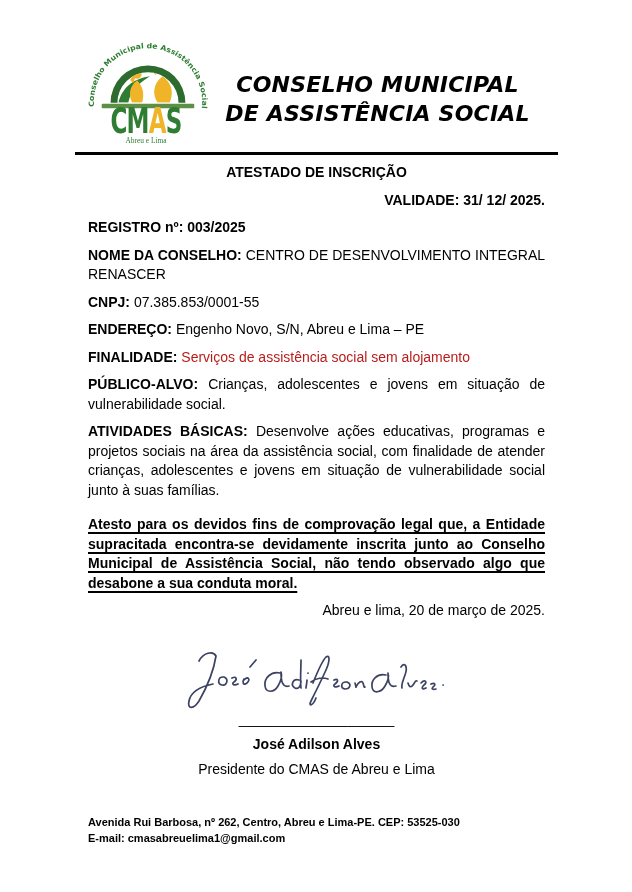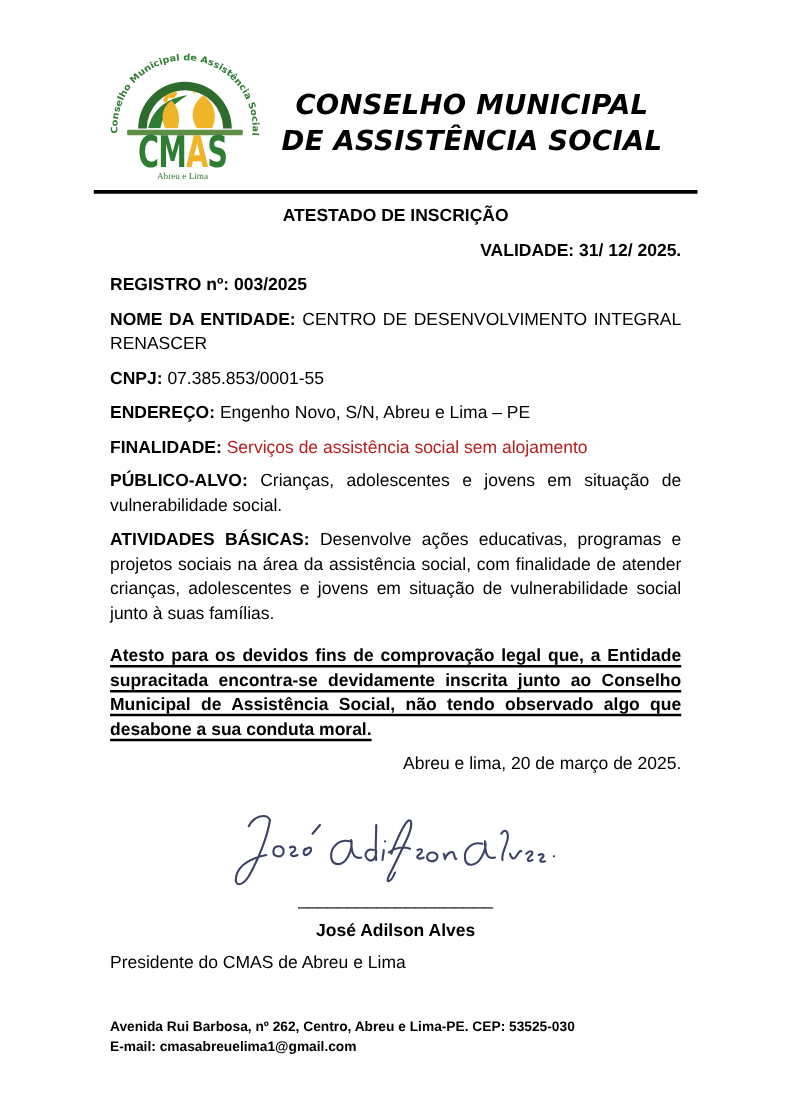--- a/index.html
+++ b/index.html
@@ -36,21 +36,21 @@
     text-decoration: underline;
     text-decoration-thickness: 1.5px;
     text-underline-offset: 3px;
   }
   .date-line { margin-top:6px;text-align:right; }
 
   .sig-block { text-align:center; margin-top:22px; }
   .sig-svg { display:block; margin:0 auto -10px auto; }
   .sig-line { font-size:14px; letter-spacing:0; text-align:center; margin-bottom:2px; }
   .sig-name { text-align:center; font-weight:bold; margin:8px 0 6px 0; }
-  .sig-role { margin:0; }
+  .sig-role { text-align:center; margin:0; }
 
   .footer { margin-top:34px; text-align:center; font-weight:bold; font-size:12.5px; line-height:16.5px; }
   .footer p { text-align:left; font-size:11px; line-height:16.5px; margin:0; font-weight:bold; }
 </style>
 </head>
 <body>
 
 <div class="page">
 
   <div class="header">
@@ -97,21 +97,21 @@
   </div>
 
   <hr class="rule">
 
   <p class="center b doc-title">ATESTADO DE INSCRIÇÃO</p>
 
   <p class="right b"><span>VALIDADE:</span> <span>31/ 12/ 2025.</span></p>
 
   <p class="b"><span>REGISTRO nº:</span> <span>003/2025</span></p>
 
-  <p><span class="b">NOME DA ENTIDADE:</span> <span>CENTRO DE DESENVOLVIMENTO INTEGRAL RENASCER</span></p>
+  <p><span class="b">NOME DA CONSELHO:</span> <span>CENTRO DE DESENVOLVIMENTO INTEGRAL RENASCER</span></p>
 
   <p><span class="b">CNPJ:</span> <span>07.385.853/0001-55</span></p>
 
   <p><span class="b">ENDEREÇO:</span> <span>Engenho Novo, S/N, Abreu e Lima – PE</span></p>
 
   <p><span class="b">FINALIDADE:</span> <span class="gray">Serviços de assistência social sem alojamento</span></p>
 
   <p><span class="b">PÚBLICO-ALVO:</span> <span>Crianças, adolescentes e jovens em situação de vulnerabilidade social.</span></p>
 
   <p><span class="b">ATIVIDADES BÁSICAS:</span> <span>Desenvolve ações educativas, programas e projetos sociais na área da assistência social, com finalidade de atender crianças, adolescentes e jovens em situação de vulnerabilidade social junto à suas famílias.</span></p>

